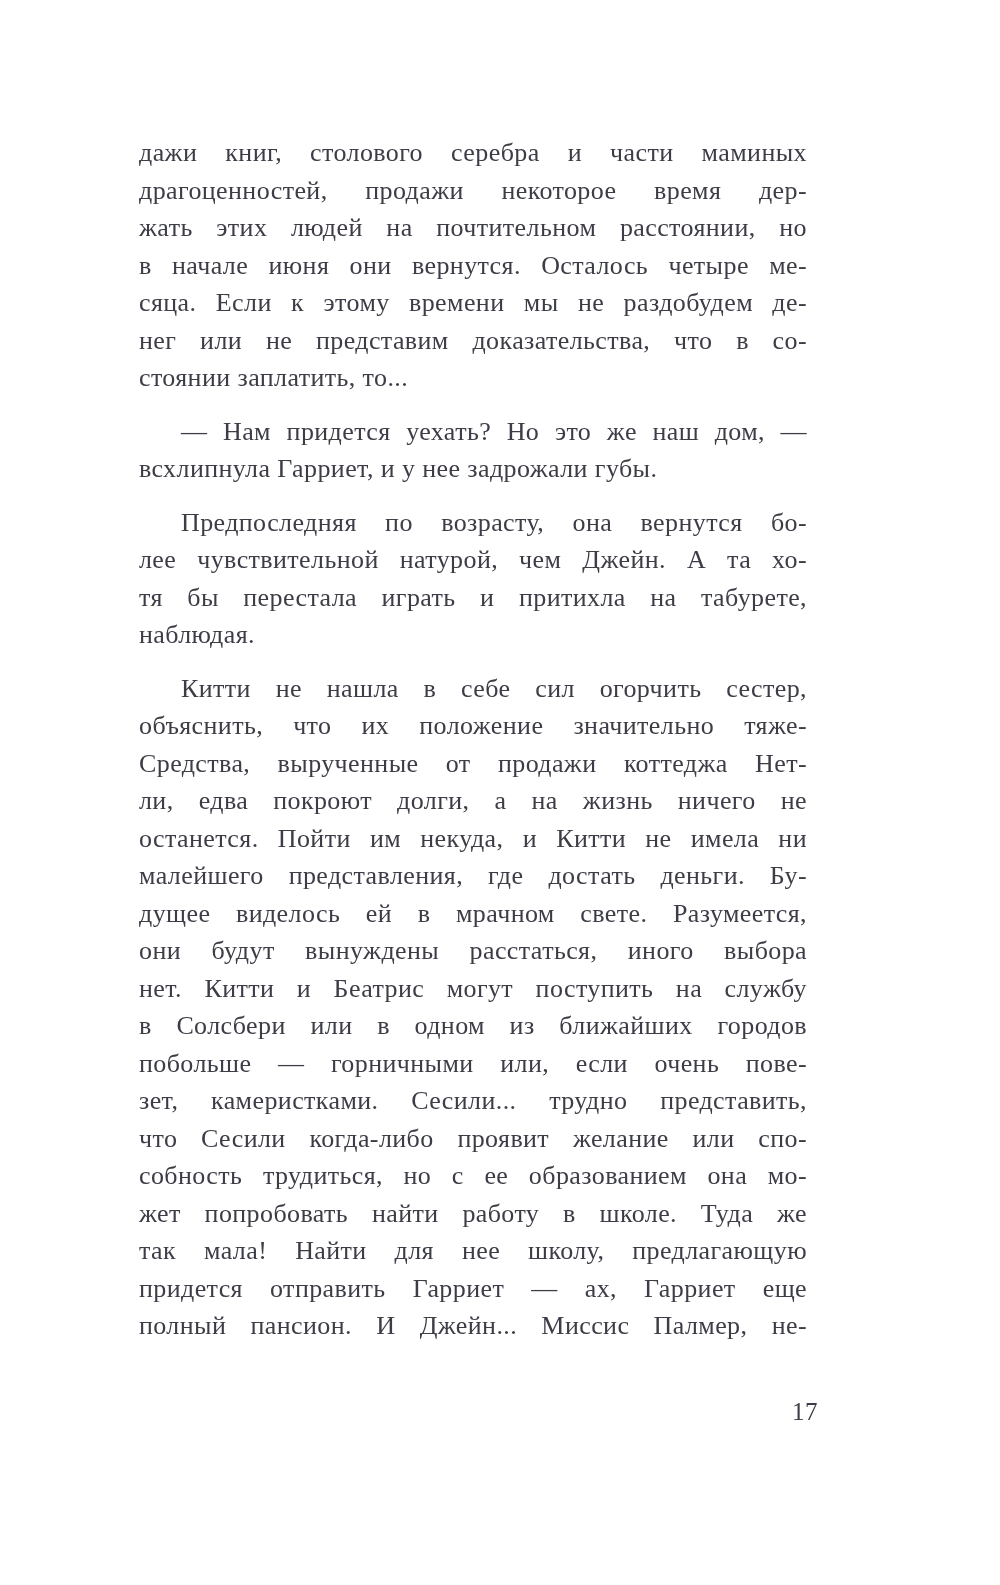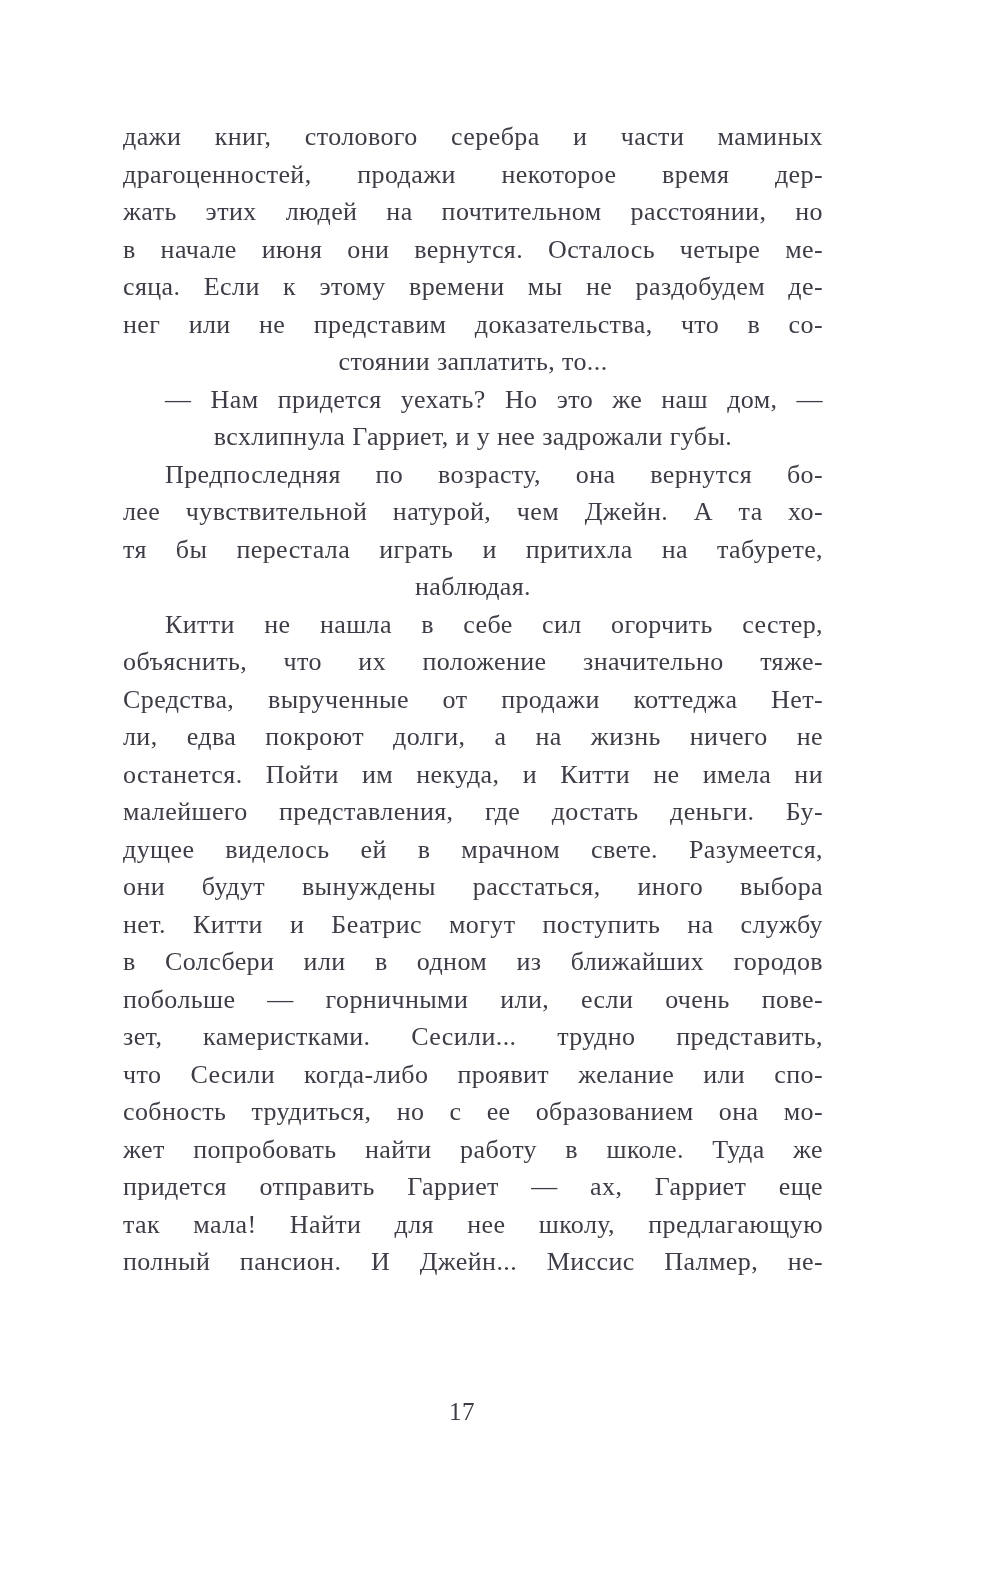--- a/index.html
+++ b/index.html
@@ -19,44 +19,44 @@
     overflow:hidden;
     font-family:"Liberation Serif","DejaVu Serif",serif;
   }
   .text-block{
     position:absolute;
     left:123px;
     top:118px;
     width:700px;
   }
   .paragraph{
-    margin:0;
+    margin:16px;
     padding:0;
   }
   .line{
     font-size:26px;
     line-height:37.5px;
     letter-spacing:0.4px;
     color:var(--text-color);
-    text-align:center;
+    text-align:left;
     white-space:normal;
   }
   .line.justify{
     text-align:justify;
     text-align-last:justify;
   }
   .line.indent{
     text-indent:42px;
   }
   .page-number{
     position:absolute;
-    left:112px;
+    left:118px;
     top:1398px;
     width:700px;
-    text-align:center;
+    text-align:right;
     font-size:25px;
     letter-spacing:0.5px;
     color:var(--text-color);
   }
 </style>
 </head>
 <body>
 
 <div class="page">
   <div class="text-block" id="text-block">
@@ -88,19 +88,19 @@
         <div class="line justify">малейшего представления, где достать деньги. Бу-</div>
         <div class="line justify">дущее виделось ей в мрачном свете. Разумеется,</div>
         <div class="line justify">они будут вынуждены расстаться, иного выбора</div>
         <div class="line justify">нет. Китти и Беатрис могут поступить на службу</div>
         <div class="line justify">в Солсбери или в одном из ближайших городов</div>
         <div class="line justify">побольше — горничными или, если очень пове-</div>
         <div class="line justify">зет, камеристками. Сесили... трудно представить,</div>
         <div class="line justify">что Сесили когда-либо проявит желание или спо-</div>
         <div class="line justify">собность трудиться, но с ее образованием она мо-</div>
         <div class="line justify">жет попробовать найти работу в школе. Туда же</div>
+        <div class="line justify">так мала! Найти для нее школу, предлагающую</div>
         <div class="line justify">придется отправить Гарриет — ах, Гарриет еще</div>
-        <div class="line justify">так мала! Найти для нее школу, предлагающую</div>
         <div class="line justify">полный пансион. И Джейн... Миссис Палмер, не-</div>
       </div>
     </div>
   <div class="page-number">17</div>
 </div>
 
 </body></html>

